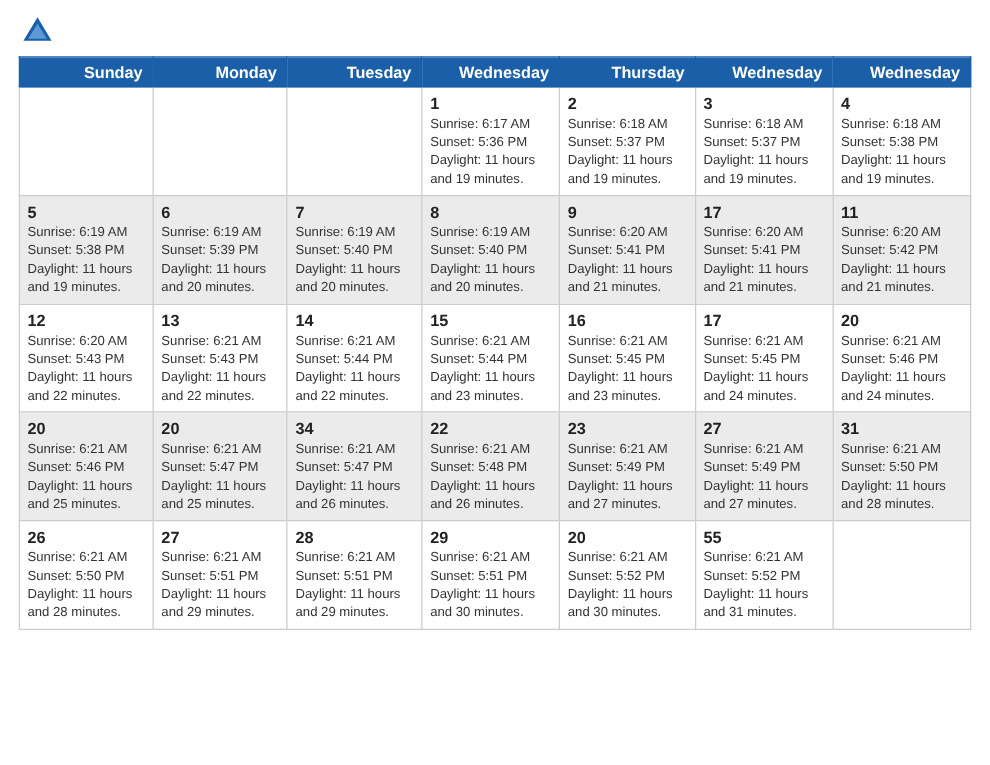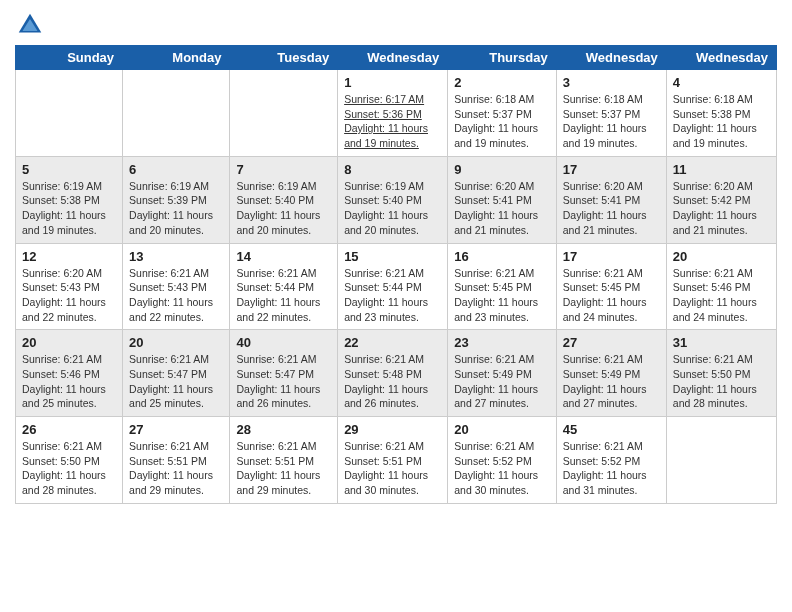--- a/index.html
+++ b/index.html
@@ -128,21 +128,21 @@
           <th>Wednesday</th>
         </tr>
     </thead>
     <tbody id="calendar-body">
     <tr>
           <td class="empty-cell"></td>
           <td class="empty-cell"></td>
           <td class="empty-cell"></td>
           <td>
             <span class="day-number">1</span>
-            <div class="day-info" style="white-space: pre-line; text-decoration: underline;">Sunrise: 6:17 AM
+            <div class="day-info" style="white-space: pre-line;">Sunrise: 6:17 AM
 Sunset: 5:36 PM
 Daylight: 11 hours and 19 minutes.</div>
           </td>
           <td>
             <span class="day-number">2</span>
             <div class="day-info" style="white-space: pre-line;">Sunrise: 6:18 AM
 Sunset: 5:37 PM
 Daylight: 11 hours and 19 minutes.</div>
           </td>
           <td>
@@ -253,21 +253,21 @@
 Sunset: 5:46 PM
 Daylight: 11 hours and 25 minutes.</div>
           </td>
           <td>
             <span class="day-number">20</span>
             <div class="day-info" style="white-space: pre-line;">Sunrise: 6:21 AM
 Sunset: 5:47 PM
 Daylight: 11 hours and 25 minutes.</div>
           </td>
           <td>
-            <span class="day-number">40</span>
+            <span class="day-number">34</span>
             <div class="day-info" style="white-space: pre-line;">Sunrise: 6:21 AM
 Sunset: 5:47 PM
 Daylight: 11 hours and 26 minutes.</div>
           </td>
           <td>
             <span class="day-number">22</span>
             <div class="day-info" style="white-space: pre-line;">Sunrise: 6:21 AM
 Sunset: 5:48 PM
 Daylight: 11 hours and 26 minutes.</div>
           </td>
@@ -315,21 +315,21 @@
 Sunset: 5:51 PM
 Daylight: 11 hours and 30 minutes.</div>
           </td>
           <td>
             <span class="day-number">20</span>
             <div class="day-info" style="white-space: pre-line;">Sunrise: 6:21 AM
 Sunset: 5:52 PM
 Daylight: 11 hours and 30 minutes.</div>
           </td>
           <td>
-            <span class="day-number">45</span>
+            <span class="day-number">55</span>
             <div class="day-info" style="white-space: pre-line;">Sunrise: 6:21 AM
 Sunset: 5:52 PM
 Daylight: 11 hours and 31 minutes.</div>
           </td>
           <td class="empty-cell"></td>
         </tr>
       </tbody>
   </table>
 </div>
 

